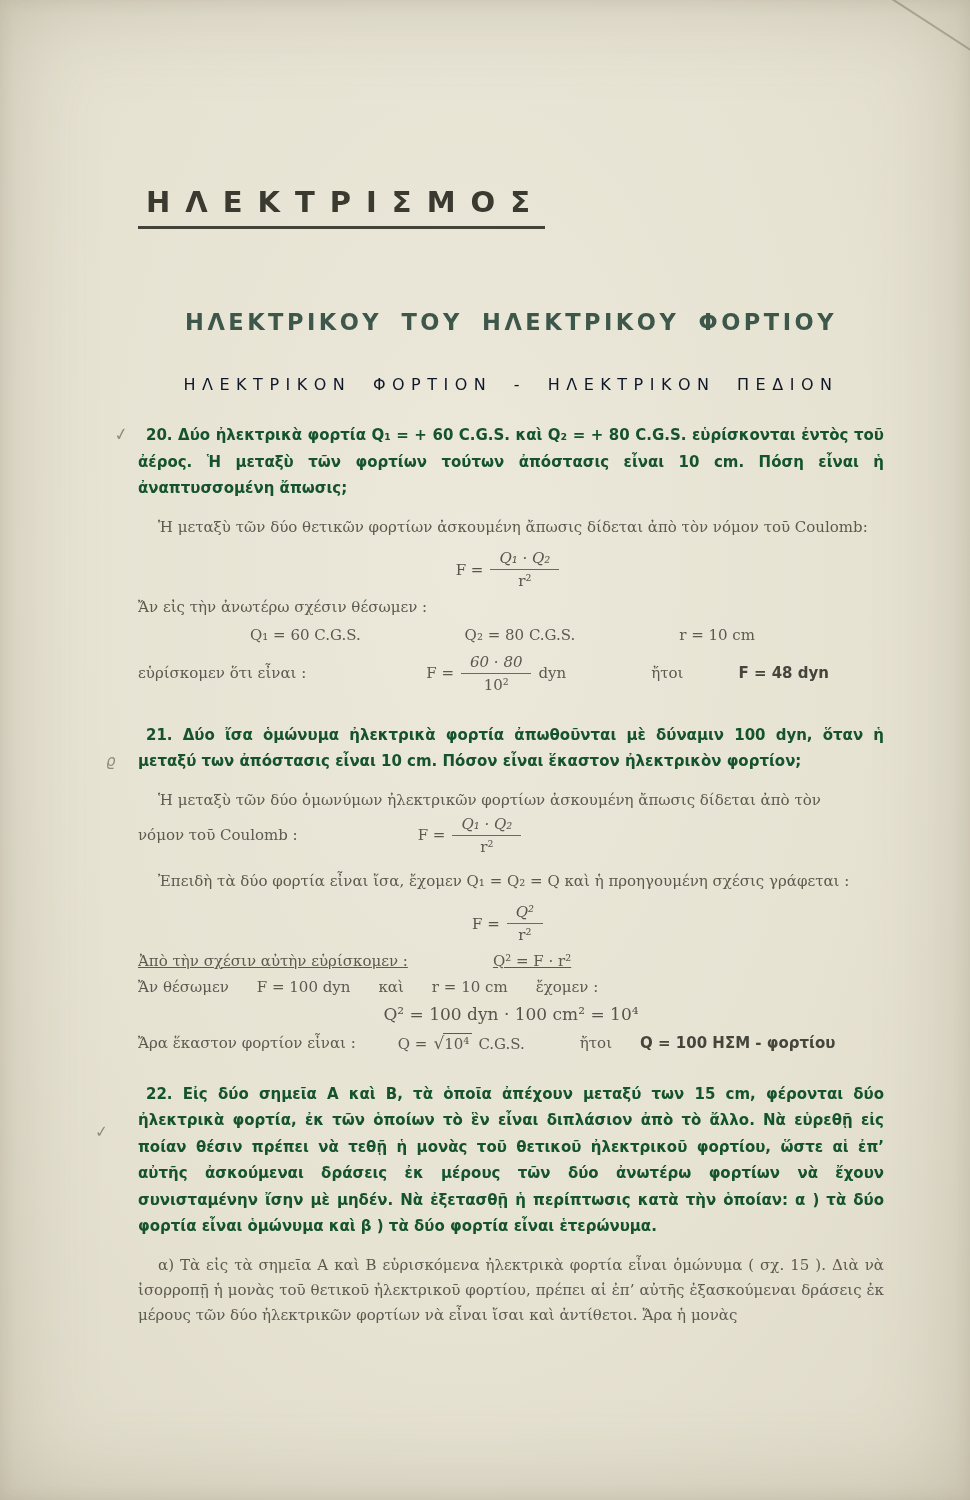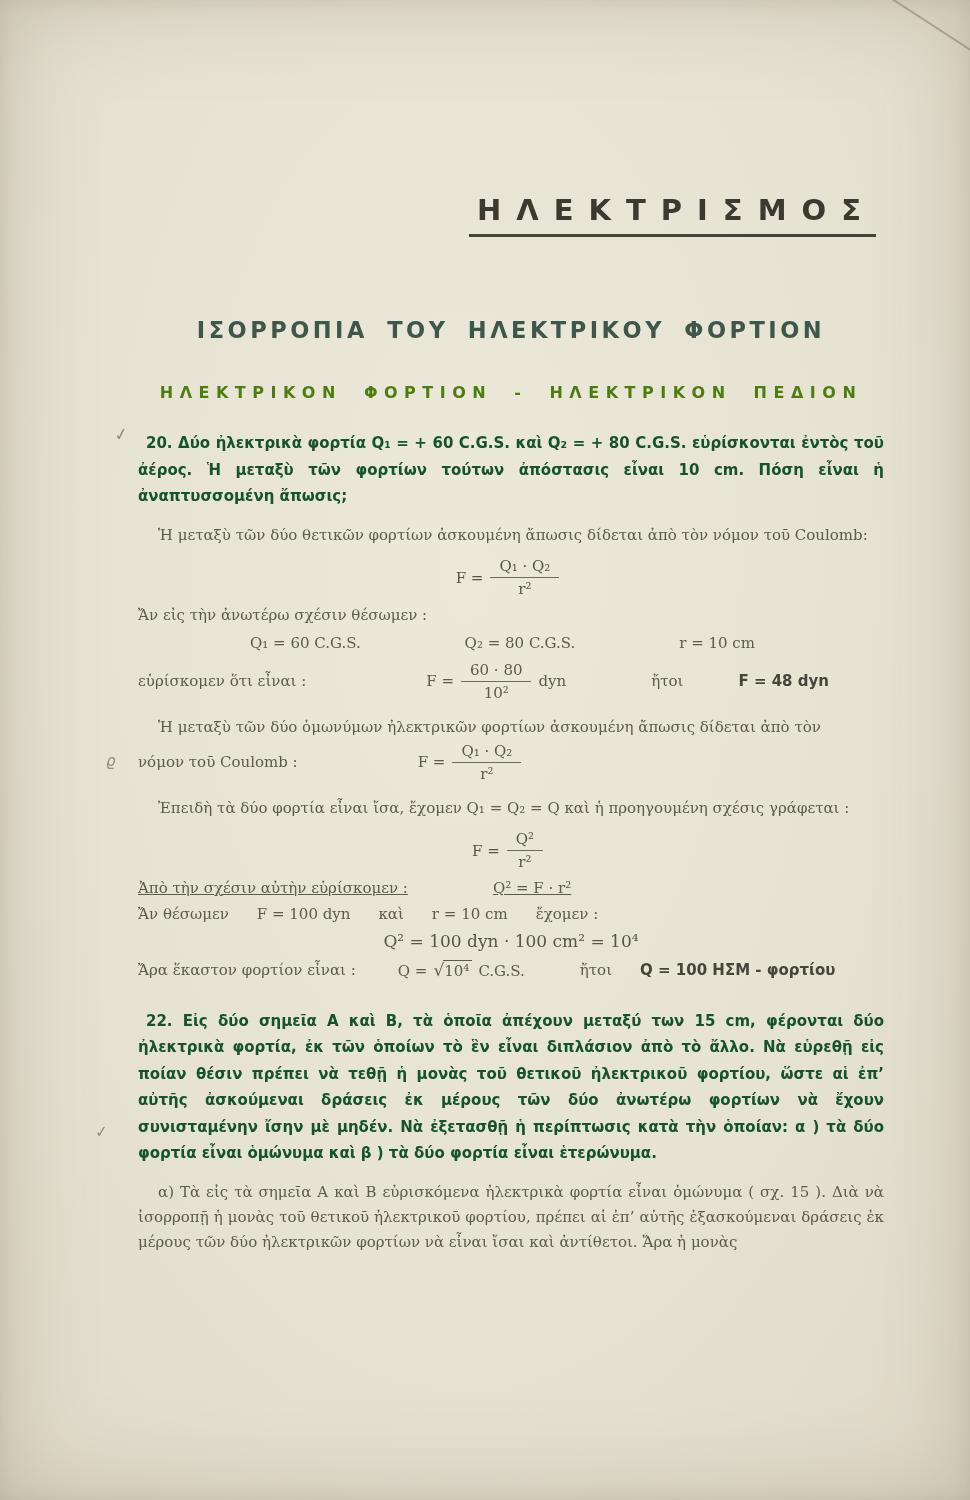--- a/index.html
+++ b/index.html
@@ -14,55 +14,55 @@
     position: absolute; inset: 0; z-index: 6; pointer-events: none;
     box-shadow: inset 0 0 95px rgba(112,102,76,.26), inset 0 0 16px rgba(112,102,76,.14);
   }
   .corner-line {
     position: absolute; top: 22px; right: -34px; width: 150px; height: 2px;
     background: rgba(128,120,98,.5); transform: rotate(33deg); z-index: 3;
   }
   .page { position: relative; padding: 182px 86px 0 138px; z-index: 2; }
 
   
-  .main-title { text-align: right; margin: 8px; }
+  .main-title { text-align: left; margin: 0; }
   .main-title .t {
     display: inline-block;
     font-family: "DejaVu Sans", sans-serif; font-weight: bold;
     font-size: 29px; letter-spacing: 15px; color: #3a3a31;
     border-bottom: 3.5px solid #43433a; padding: 0 0 7px 8px;
   }
   .section-title {
     margin: 80px 0 0; text-align: center;
     font-family: "DejaVu Sans", sans-serif; font-weight: bold;
     font-size: 22.5px; letter-spacing: 3.5px; word-spacing: 8px;
     color: #3e574b;
   }
   .subsection-title {
     margin: 40px 0 0; text-align: center;
-    font-family: "DejaVu Sans", sans-serif; font-weight: bold;
+    font-family: "DejaVu Sans", sans-serif; font-weight: normal;
     font-size: 16px; letter-spacing: 6.5px; word-spacing: 10px;
-    color: #4d7c0f;
+    color: #0f172a;
   }
 
   
   .statement {
     margin: 28px 0 0; text-indent: 8px; text-align: justify;
     font-family: "DejaVu Sans", sans-serif; font-weight: bold;
     font-size: 15px; line-height: 26.5px; color: #14532d;
   }
 
   
   .sol { margin: 0; font-size: 15px; line-height: 25px; color: #5b5a4f; }
   .para { margin-top: 13px; text-indent: 20px; text-align: justify; }
 
   
   .formula-center { margin: 9px 0 5px; text-align: center; font-size: 15px; color: #56554b; }
   .frac { display: inline-flex; flex-direction: column; align-items: center; vertical-align: middle; margin: 0 7px; }
-  .frac .num { padding: 0 9px 2px; border-bottom: 1.4px solid #6a6a5e; }
+  .frac .num { padding: 0 9px 2px; border-bottom: 1.4px solid #6a6a5e; font-style: italic; }
   .frac .den { padding-top: 2px; }
   .f-lhs { vertical-align: middle; }
 
   .row { display: flex; align-items: center; font-size: 15px; color: #5b5a4f; flex-wrap: nowrap; }
   .result-row { margin-top: 9px; }
   .intro2-row { margin-top: 2px; }
   .derive-row { margin-top: 8px; text-decoration: underline; }
   .subst-row  { margin-top: 8px; }
   .final-row  { margin-top: 9px; }
   .calc-center { margin-top: 8px; text-align: center; font-size: 17px; color: #56554b; }
@@ -93,21 +93,21 @@
 <span class="pencil mark20">✓</span>
 <span class="pencil mark21">ϱ</span>
 <span class="pencil mark22">✓</span>
 
 <div class="page">
 
   <h1 class="main-title">
     <span class="t">ΗΛΕΚΤΡΙΣΜΟΣ</span>
   </h1>
 
-  <h2 class="section-title">ΙΣΟΡΡΟΠΙΑ ΤΟΥ ΗΛΕΚΤΡΙΚΟΥ ΦΟΡΤΙΟΝ</h2>
+  <h2 class="section-title">ΗΛΕΚΤΡΙΚΟΥ ΤΟΥ ΗΛΕΚΤΡΙΚΟΥ ΦΟΡΤΙΟΥ</h2>
 
   <h3 class="subsection-title">ΗΛΕΚΤΡΙΚΟΝ ΦΟΡΤΙΟΝ - ΗΛΕΚΤΡΙΚΟΝ ΠΕΔΙΟΝ</h3>
 
   <section>
     <p class="statement">20. Δύο ἠλεκτρικὰ φορτία Q₁ = + 60 C.G.S. καὶ Q₂ = + 80 C.G.S. εὑρίσκονται ἐντὸς τοῦ ἀέρος. Ἡ μεταξὺ τῶν φορτίων τούτων ἀπόστασις εἶναι 10 cm. Πόση εἶναι ἡ ἀναπτυσσομένη ἄπωσις;</p>
 
     <p class="sol para">Ἡ μεταξὺ τῶν δύο θετικῶν φορτίων ἀσκουμένη ἄπωσις δίδεται ἀπὸ τὸν νόμον τοῦ Coulomb:</p>
 
     <div class="formula-center">
       <span class="f-lhs">F =</span><span class="frac">
@@ -131,20 +131,21 @@
           <span class="num">60 · 80</span>
           <span class="den">10²</span>
         </span>
       <span>dyn</span>
       <span class="g4">ἤτοι</span>
       <span class="bold-res g3">F = 48 dyn</span>
     </div>
   </section>
 
   <section>
+    <p class="statement">21. Δύο ἴσα ὁμώνυμα ἠλεκτρικὰ φορτία ἀπωθοῦνται μὲ δύναμιν 100 dyn, ὅταν ἡ μεταξύ των ἀπόστασις εἶναι 10 cm. Πόσον εἶναι ἕκαστον ἠλεκτρικὸν φορτίον;</p>
 
     <p class="sol para">Ἡ μεταξὺ τῶν δύο ὁμωνύμων ἠλεκτρικῶν φορτίων ἀσκουμένη ἄπωσις δίδεται ἀπὸ τὸν</p>
 
     <div class="row intro2-row">
       <span>νόμον τοῦ Coulomb :</span>
       <span class="f-lhs g5">F =</span>
         <span class="frac">
           <span class="num">Q₁ · Q₂</span>
           <span class="den">r²</span>
         </span>

